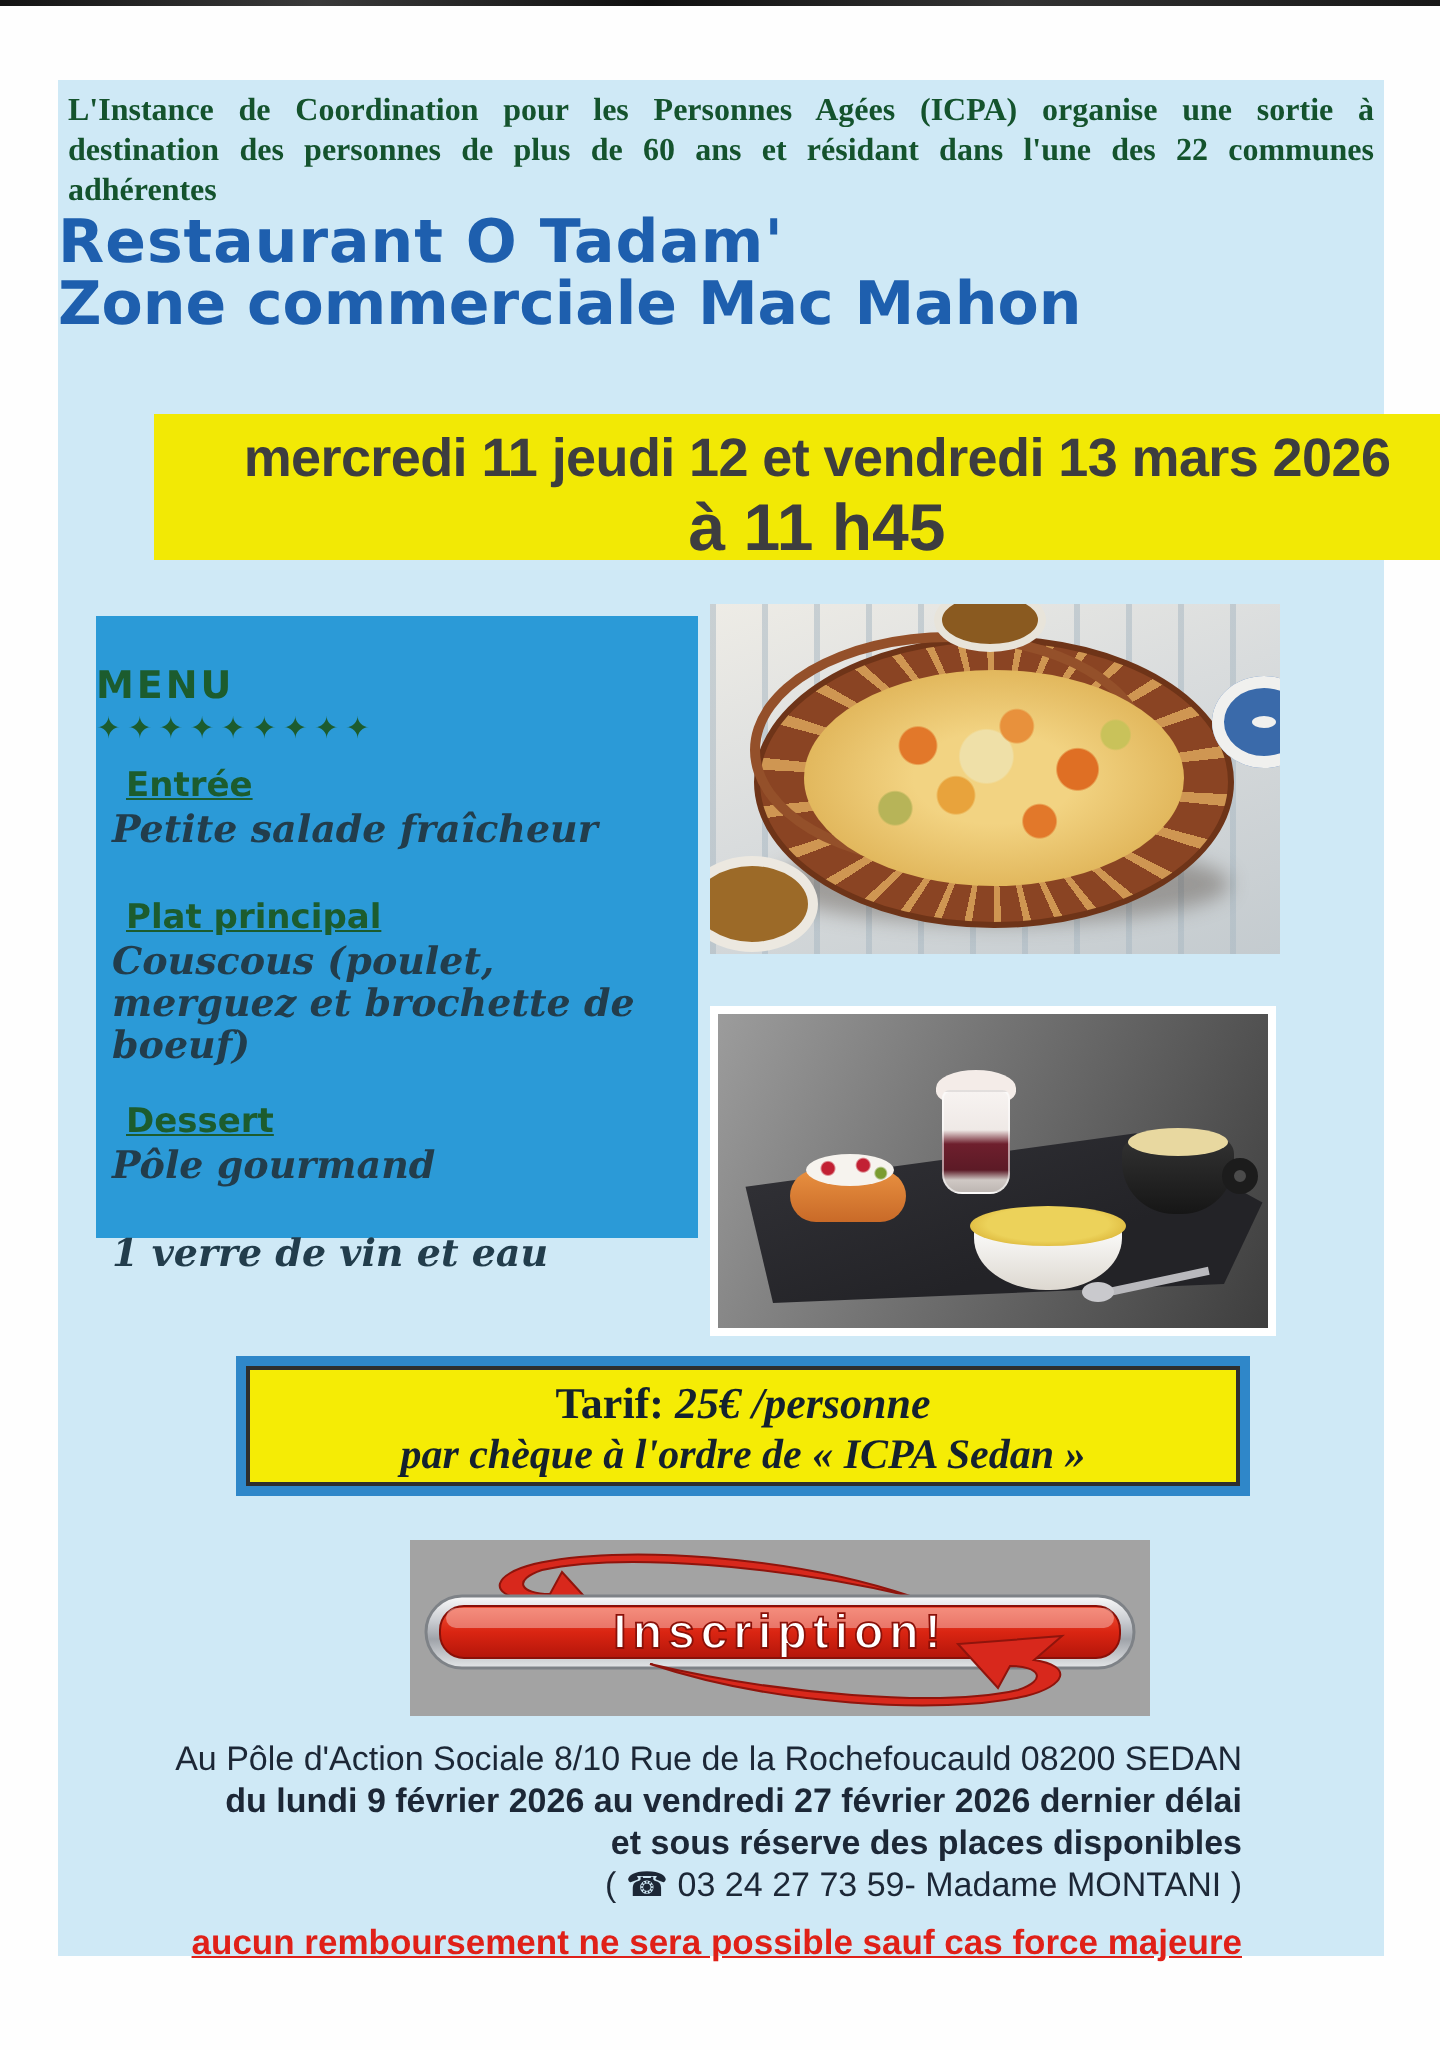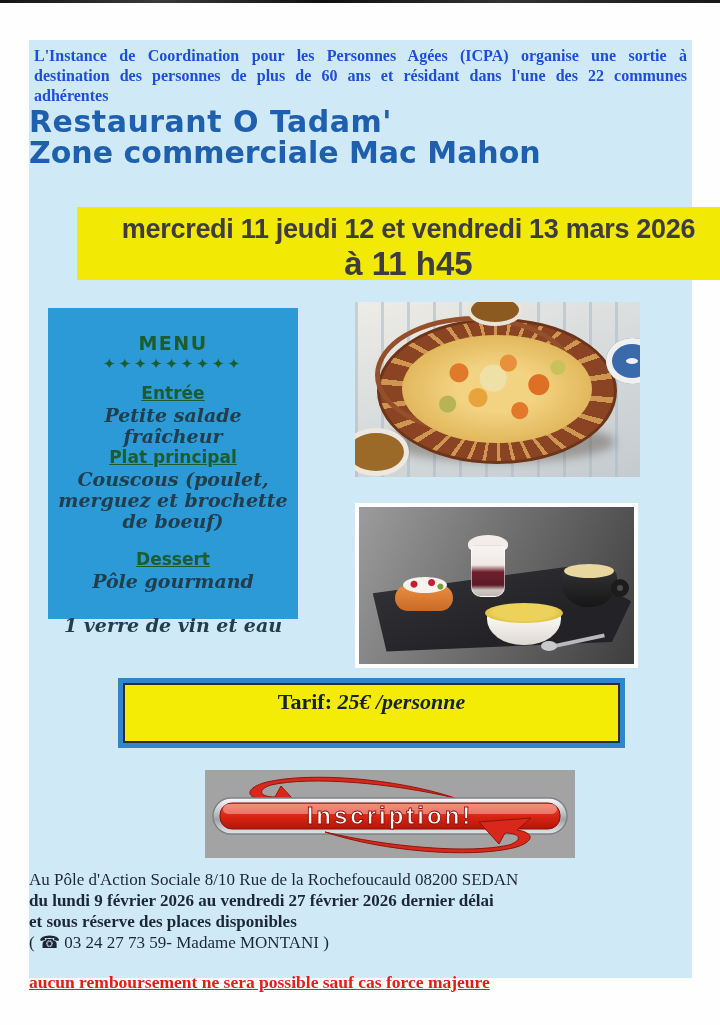--- a/index.html
+++ b/index.html
@@ -15,21 +15,21 @@
   }
   .content {
     position:absolute; left:29px; top:40px; width:663px; height:938px;
     background:#cfe9f6;
   }
 
   
   .intro {
     position:absolute; left:5px; top:6px; width:653px;
     font:700 16px/1.26 "Liberation Serif", serif;
-    color:#1d4ed8; text-align:justify; word-spacing:5px;
+    color:#14532d; text-align:justify; word-spacing:5px;
   }
 
   
   .title-block {
     position:absolute; top:66px; left:0; width:100%;
     color:#1e5fae;
     font-family:"DejaVu Sans", sans-serif; font-weight:bold;
     line-height:31px;
   }
   .title-l1 { font-size:30px; letter-spacing:.5px; }
@@ -40,29 +40,29 @@
   .banner {
     position:absolute; top:167px; left:0; width:663px; height:73px;
     background:#f2e905; text-align:center;
     font-family:"Liberation Sans", sans-serif; font-weight:bold; color:#3d3d3f;margin-left:48px;
   }
   .banner-l1 { padding-top:7px; font-size:27px; letter-spacing:-.3px; }
   .banner-l2 { font-size:33px; }
 
   
   .menu-box {
-    position:absolute; left:19px; top:268px; width:250px; height:311px;
-    background:#2b9ad7; text-align:center;
+    position:absolute; left:19px; top:268px; width:301px; height:311px;
+    background:#2b9ad7; 
   }
   .menu-heading { margin-top:24px; font:700 19px "DejaVu Sans", sans-serif; color:#1c5c2e; letter-spacing:1.5px; }
   .menu-stars   { margin-top:1px; color:#1c5c2e; font-size:15px; letter-spacing:3px; font-family:"DejaVu Sans", sans-serif; }
-  .course-label { font:700 17px "DejaVu Sans", sans-serif; color:#1c5c2e; text-decoration:underline; }
+  .course-label { font:700 17px "DejaVu Sans", sans-serif; color:#1c5c2e; text-decoration:underline;padding-left:15px; }
   .course-dish  { font:italic 700 19px/21px "DejaVu Serif", serif; color:#223d4c; padding:0 8px; }
   .m-entree { margin-top:10px; }  .m-entree-dish { margin-top:2px; }
-  .m-plat   { }  .m-plat-dish   { margin-top:2px; }
+  .m-plat   { margin-top:23px; }  .m-plat-dish   { margin-top:2px; }
   .m-dessert{ margin-top:17px; }  .m-dessert-dish{ margin-top:2px; }
   .m-drinks { margin-top:23px; }
 
   
   .photo1 {
     position:absolute; left:326px; top:262px; width:285px; height:175px;
     overflow:hidden;
     background:
       repeating-linear-gradient(90deg, rgba(170,185,195,.55) 0 3px, rgba(255,255,255,0) 3px 26px),
       linear-gradient(160deg,#eeece6 0%,#d9dcdd 45%,#c4cbcf 100%);
@@ -143,27 +143,27 @@
 
   
   .inscription {
     position:absolute; left:176px; top:730px; width:370px; height:88px;
     background:#a3a3a3;
   }
   .inscription svg { display:block; }
 
   
   .footer {
-    position:absolute; left:0; top:829px; width:592px; text-align:left;
-    color:#1c2736; font-family:Liberation Serif, serif;
+    position:absolute; left:0; top:829px; width:592px; text-align:right;
+    color:#1c2736; font-family:Liberation Sans, sans-serif;
     font-size:17px; line-height:21px;
   }
   .f-bold { font-weight:bold; }
   .f-refund {
-    margin-top:19px; font-weight:bold; text-decoration:underline;
+    margin-top:8px; font-weight:bold; text-decoration:underline;
     color:#e02018; font-size:17.5px;
   }
 </style>
 </head>
 <body>
 
 <div class="page">
   <div class="scanline"></div>
 
   <div class="content">
@@ -212,20 +212,21 @@
       <div class="p2-brulee-top"></div>
       <div class="p2-cup"></div>
       <div class="p2-cup-top"></div>
       <div class="p2-handle"></div>
       <div class="p2-spoon-handle"></div>
       <div class="p2-spoon-head"></div>
     </div>
 
     <div class="tarif">
       <div class="tarif-l1"><span class="t-lab">Tarif:</span><span class="t-val"> 25€ /personne</span></div>
+      <div class="tarif-l2">par chèque à l'ordre de  « ICPA Sedan »</div>
     </div>
 
     <div class="inscription">
       <svg width="370" height="88" viewBox="0 0 370 88">
         <defs>
           <linearGradient id="chrome" x1="0" y1="0" x2="0" y2="1">
             <stop offset="0" stop-color="#fafafa"></stop>
             <stop offset="0.35" stop-color="#c9ccd1"></stop>
             <stop offset="0.6" stop-color="#9fa3a9"></stop>
             <stop offset="1" stop-color="#e4e6e8"></stop>

